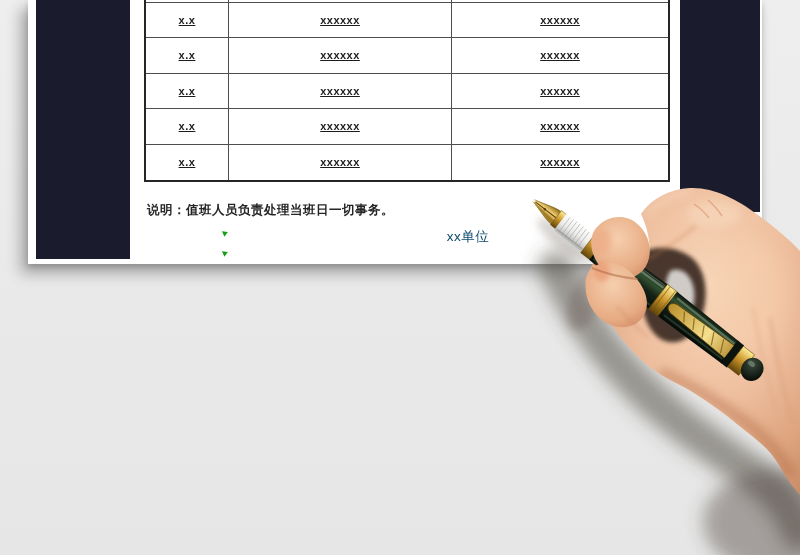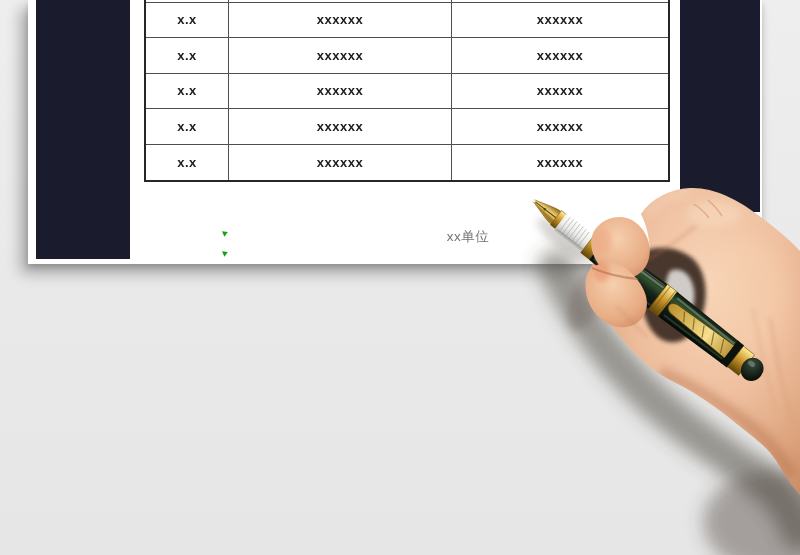--- a/index.html
+++ b/index.html
@@ -11,30 +11,30 @@
          overflow:hidden; }
   .bar{ position:absolute; top:0; background:#1a1c2d; }
   .bar-left{ left:8px;  width:94px; height:259px; }
   .bar-right{ left:652px; width:80px; height:212px; }
   .tablewrap{ position:absolute; left:116px; top:-33px; width:526px;
               border-left:2px solid #262626; border-right:2px solid #262626;
               border-bottom:2px solid #262626; background:#fff; }
   .trow{ display:flex; height:35.5px; border-bottom:1px solid #4e4e4e; }
   .trow:last-child{ border-bottom:none; }
   .tcell{ display:flex; align-items:center; justify-content:center;
-          font-weight:bold; font-size:13px; color:#1c1c1c; letter-spacing:.5px;
-          border-right:1px solid #4e4e4e; }
+          font-weight:bold; font-size:11px; color:#1c1c1c; letter-spacing:.5px;
+          border-right:1px solid #4e4e4e;text-decoration:underline; }
   .c1{ width:83px; } .c2{ width:223px; } .c3{ flex:1; border-right:none; }
   .note{ position:absolute; left:119px; top:202px; font-size:12.5px; font-weight:bold;
          color:#262626; letter-spacing:.5px; white-space:nowrap; }
   .gmark{ position:absolute; width:0; height:0;
           border-left:5px solid #17a017; border-top:3px solid transparent;
           border-bottom:3px solid transparent; transform:rotate(-24deg); }
   .gmark1{ left:195px; top:230px; } .gmark2{ left:195px; top:250px; }
-  .sig{ position:absolute; width:170px; text-align:center; color:#737373;
+  .sig{ position:absolute; width:170px; text-align:center; color:#0c4a6e;
         font-size:13.5px; line-height:15px; letter-spacing:.5px; }
   .sig-unit{ left:355px; top:229px; }
   .sig-date{ left:352px; top:251px; }
   .overlay{ position:absolute; left:0; top:0; width:800px; height:555px; }
 </style>
 </head>
 <body>
 
 <div class="stage">
 
@@ -68,20 +68,21 @@
         <div class="tcell c2">xxxxxx</div>
         <div class="tcell c3">xxxxxx</div>
       </div>
       <div class="trow">
         <div class="tcell c1">x.x</div>
         <div class="tcell c2">xxxxxx</div>
         <div class="tcell c3">xxxxxx</div>
       </div>
     </div>
 
+    <div class="note">说明：值班人员负责处理当班日一切事务。</div>
     <div class="gmark gmark1"></div>
     <div class="gmark gmark2"></div>
     <div class="sig sig-unit">xx单位</div>
   </div>
 
   <svg class="overlay" viewBox="0 0 800 555">
     <defs>
       <filter id="b9" x="-40%" y="-40%" width="180%" height="180%">
           <feGaussianBlur stdDeviation="9"></feGaussianBlur>
         </filter>

